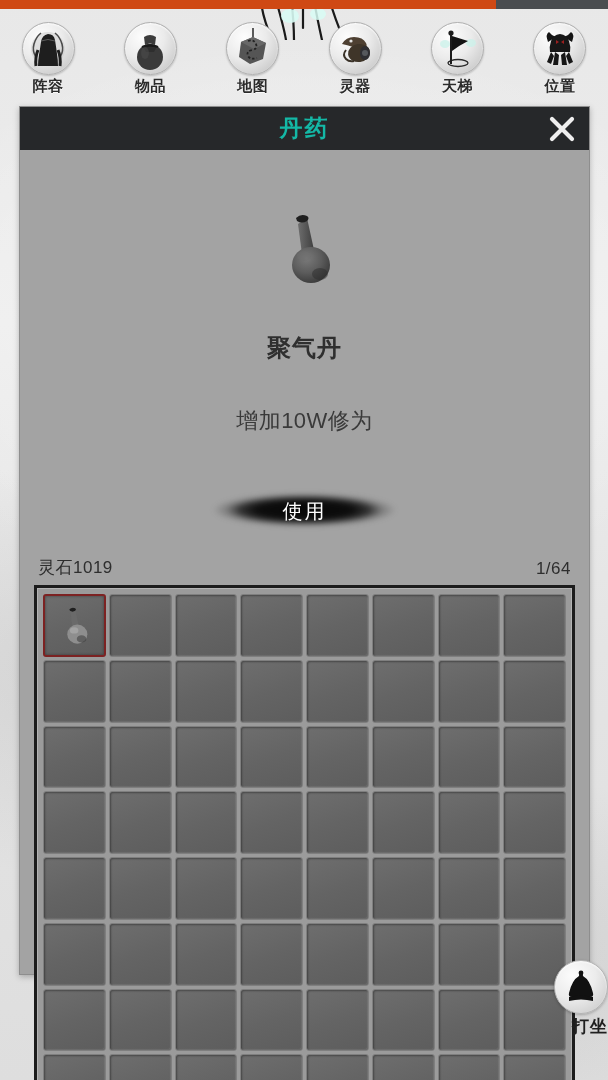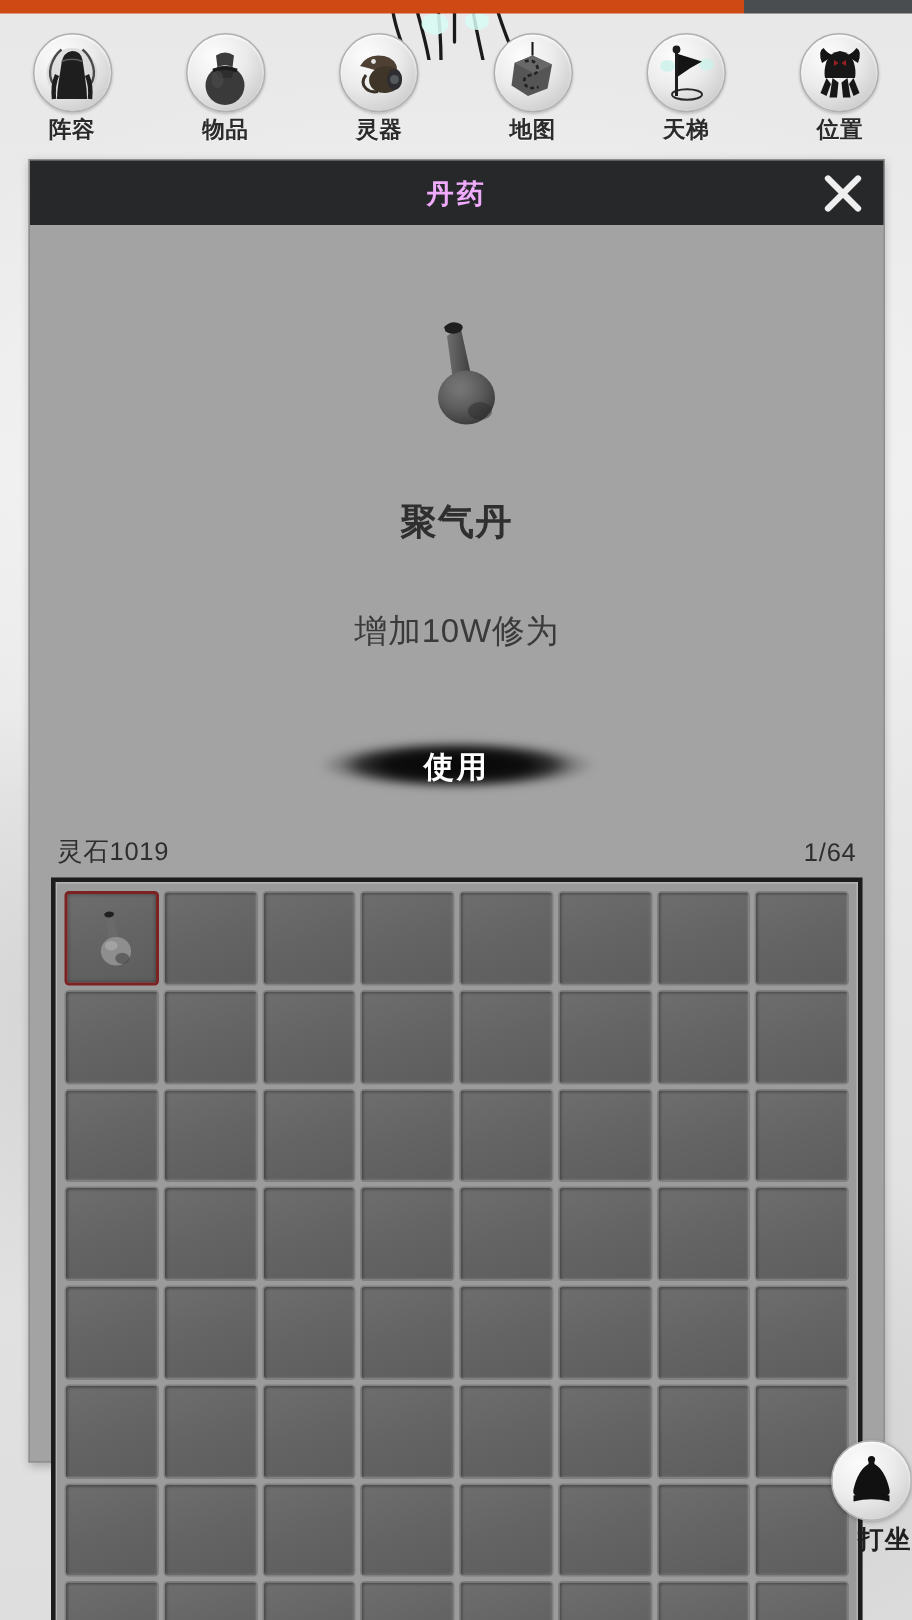--- a/index.html
+++ b/index.html
@@ -109,22 +109,22 @@
   .dialog-header {
     position: relative;
     height: 43px;
     background: #26282a;
     display: flex;
     align-items: center;
     justify-content: center;
     flex: 0 0 auto;
   }
   .dialog-title {
-    color: #f0abfc;
-    font-size: 18px;
+    color: #14b8a6;
+    font-size: 23px;
     font-weight: 700;
     letter-spacing: 2px;
   }
   .close-btn {
     position: absolute;
     right: 8px; top: 50%;
     transform: translateY(-50%);
     width: 38px; height: 38px;
     display: flex; align-items: center; justify-content: center;
     cursor: pointer;
@@ -183,21 +183,21 @@
     left: 0; top: 4px;
     width: 185px; height: 36px;
     background: radial-gradient(ellipse 92px 17px at 50% 50%, #070707 0%, #0d0d0d 52%, rgba(25,25,25,0.82) 70%, rgba(60,60,60,0.35) 85%, rgba(120,120,120,0) 100%);
     border-radius: 50%/50%;
     filter: blur(2.4px);
   }
   .use-btn-label {
     position: relative;
     color: #ffffff;
     font-size: 20px;
-    font-weight: 700;
+    font-weight: 400;
     letter-spacing: 2px;
     z-index: 2;
   }
 
   
   .stats-row {
     display: flex;
     justify-content: space-between;
     align-items: flex-end;
     margin-top: 18px;
@@ -328,41 +328,41 @@
           <path d="M13 19 q8 -3 16 0" stroke="#1b1b1b" stroke-width="2.4" fill="none"></path>
           <ellipse cx="16" cy="25" rx="4" ry="6" fill="#4d4d4d" opacity="0.5"></ellipse>
         </svg>
       </div>
       <div class="tool-label">物品</div>
     </div>
 
     <div class="tool-btn">
       <div class="tool-circle">
         <svg width="42" height="42" viewBox="0 0 42 42">
+          <path d="M9 14 l12 -5 l13 6 l-3 16 l-13 5 l-11 -7 z" fill="#555555"></path>
+          <path d="M9 14 l12 -5 l13 6 l-12 6 z" fill="#686868"></path>
+          <path d="M16 13 q6 -2 8 3 q2 5 -4 6 q-6 1 -4 6 q2 4 9 2" stroke="#222" stroke-width="1.8" fill="none" stroke-dasharray="2.5 2"></path>
+          <path d="M21 9 l0 -9" stroke="#1a1a1a" stroke-width="1.4"></path>
+        </svg>
+      </div>
+      <div class="tool-label">地图</div>
+    </div>
+
+    <div class="tool-btn">
+      <div class="tool-circle">
+        <svg width="42" height="42" viewBox="0 0 42 42">
           <path d="M8 16 q4 -7 12 -7 q9 0 12 6 q2 4 -2 5 q-6 1 -11 -1 q-6 -2 -11 -3 z" fill="#4e4032"></path>
           <ellipse cx="25" cy="25" rx="11" ry="9" fill="#3f3529" transform="rotate(-8 25 25)"></ellipse>
           <ellipse cx="31" cy="25" rx="5" ry="7" fill="#2e2e32"></ellipse>
           <circle cx="31" cy="25" r="3" fill="#55585c"></circle>
           <path d="M12 22 q-4 5 0 9 q3 3 8 2" stroke="#3a3228" stroke-width="2" fill="none"></path>
           <circle cx="17" cy="13" r="1.6" fill="#e5e5e5"></circle>
         </svg>
       </div>
       <div class="tool-label">灵器</div>
-    </div>
-
-    <div class="tool-btn">
-      <div class="tool-circle">
-        <svg width="42" height="42" viewBox="0 0 42 42">
-          <path d="M9 14 l12 -5 l13 6 l-3 16 l-13 5 l-11 -7 z" fill="#555555"></path>
-          <path d="M9 14 l12 -5 l13 6 l-12 6 z" fill="#686868"></path>
-          <path d="M16 13 q6 -2 8 3 q2 5 -4 6 q-6 1 -4 6 q2 4 9 2" stroke="#222" stroke-width="1.8" fill="none" stroke-dasharray="2.5 2"></path>
-          <path d="M21 9 l0 -9" stroke="#1a1a1a" stroke-width="1.4"></path>
-        </svg>
-      </div>
-      <div class="tool-label">地图</div>
     </div>
 
     <div class="tool-btn">
       <div class="tool-circle">
         <svg width="42" height="42" viewBox="0 0 42 42">
           <ellipse cx="8" cy="16" rx="5" ry="4" fill="#c9f2ea" opacity="0.75"></ellipse>
           <ellipse cx="34" cy="15" rx="5" ry="4" fill="#c9f2ea" opacity="0.75"></ellipse>
           <ellipse cx="21" cy="35" rx="10" ry="3.5" fill="none" stroke="#2a2a2a" stroke-width="1.3"></ellipse>
           <path d="M14 6 l0 30" stroke="#1c1c1c" stroke-width="2"></path>
           <circle cx="14" cy="5" r="2.6" fill="#1c1c1c"></circle>

